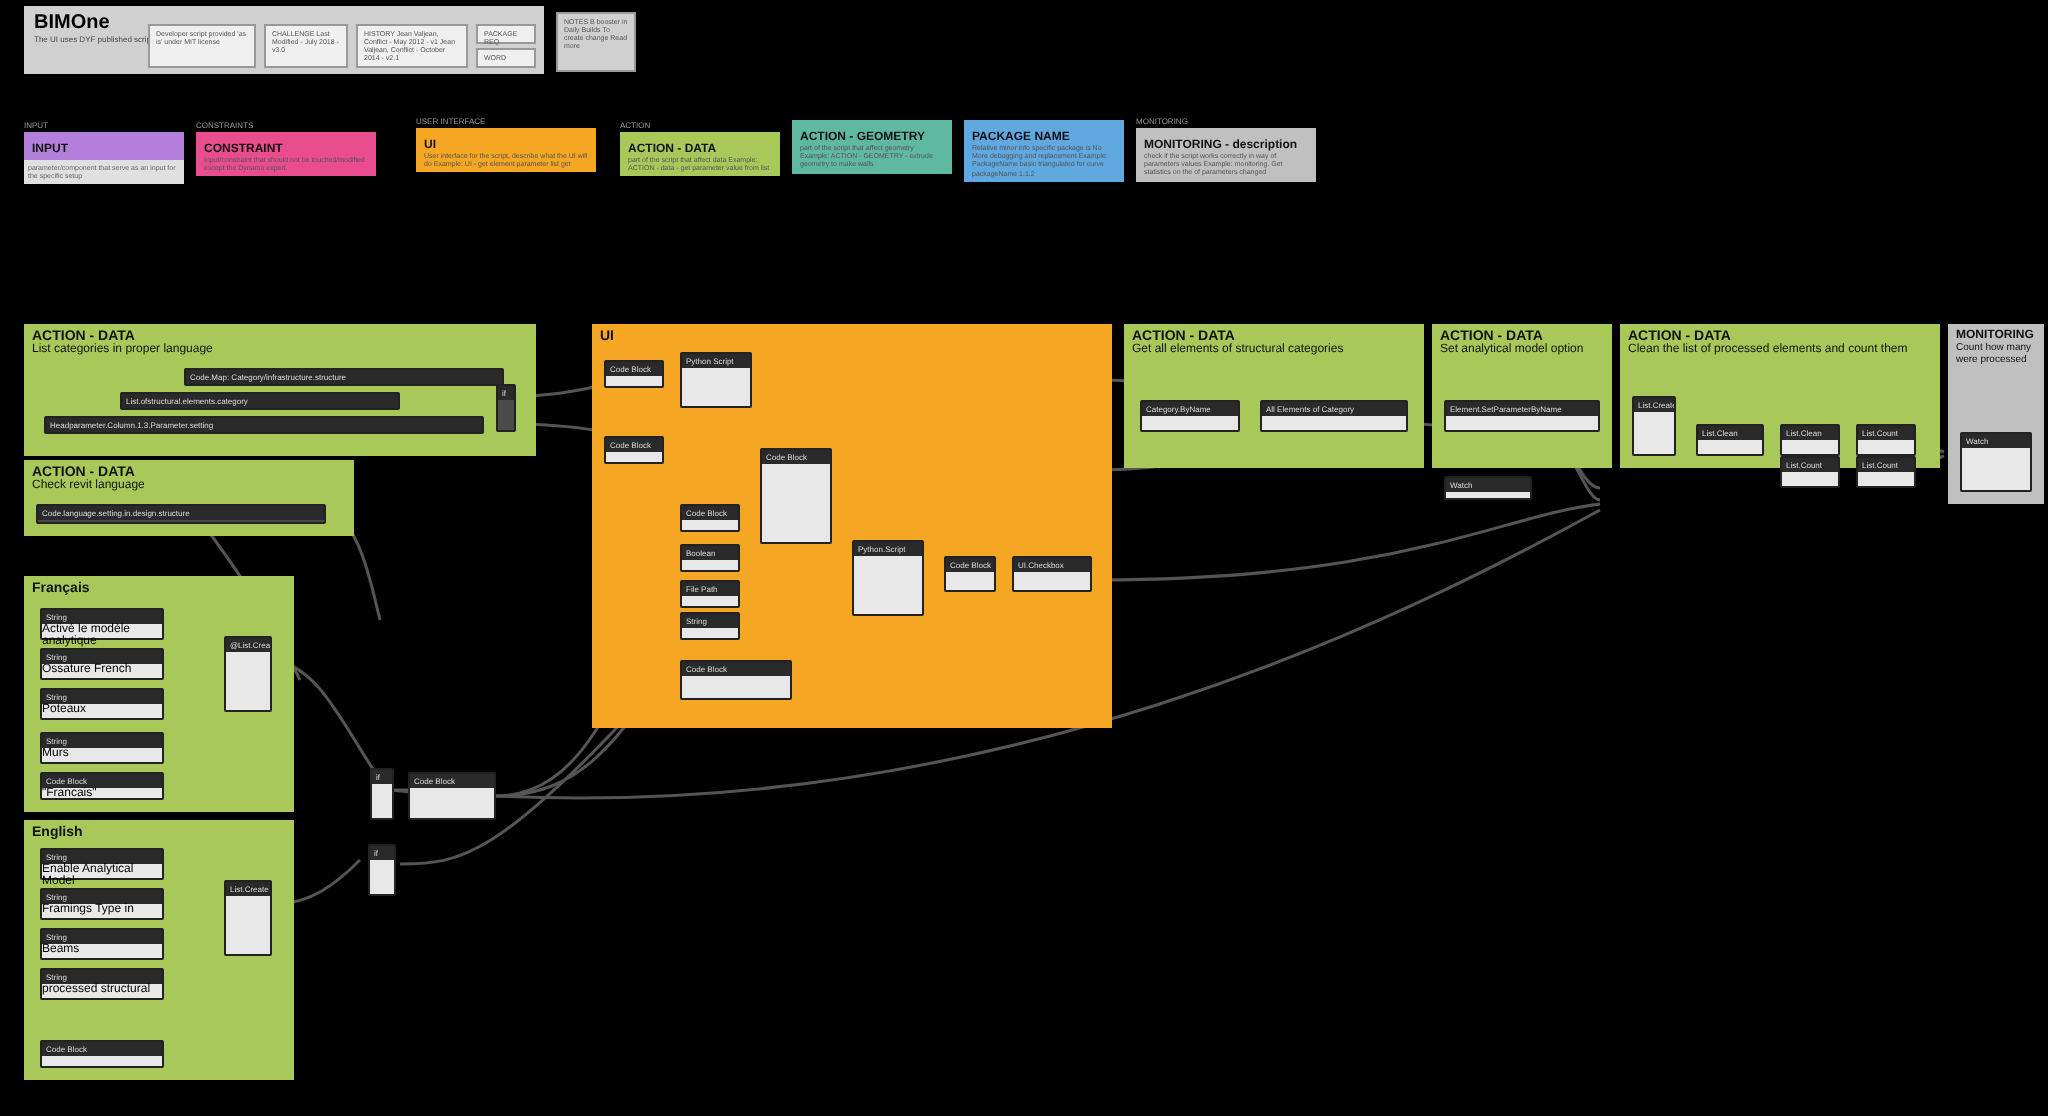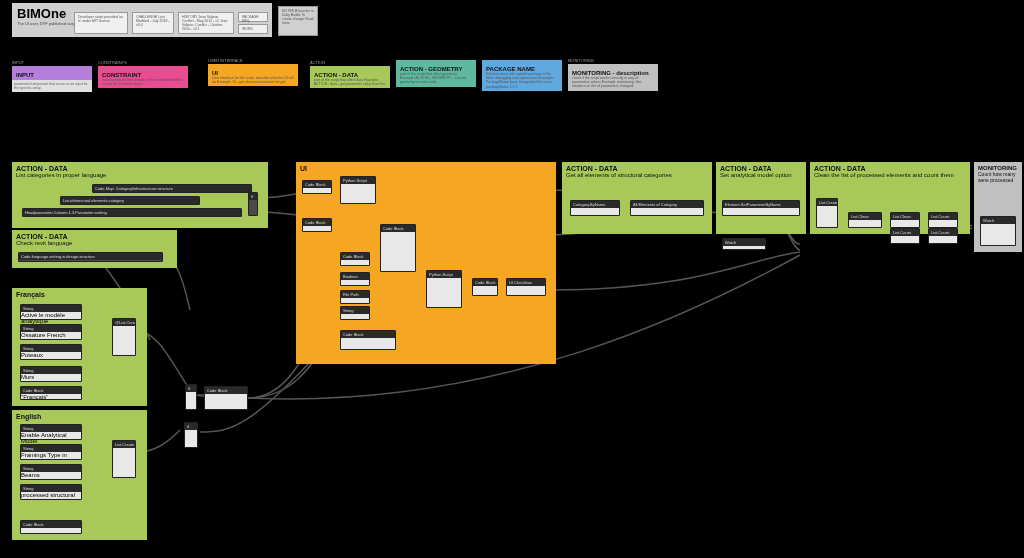--- a/index.html
+++ b/index.html
@@ -12,21 +12,21 @@
     position: relative;
     overflow: hidden;
   }
   .header {
     position: absolute;
     top: 3px; left: 12px;
     width: 260px; height: 34px;
     background: #d0d0d0;
     padding: 3px 5px;
   }
-  .header .title { font-size: 13px; font-weight: bold; }
+  .header .title { font-size: 10px; font-weight: bold; }
   .header .sub { font-size: 4px; color: #444; }
   .header-box {
     position: absolute;
     background: #f0f0f0;
     border: 1px solid #999;
     font-size: 3.5px;
     padding: 2px 3px;
     color: #555;
     height: 22px;
   }

